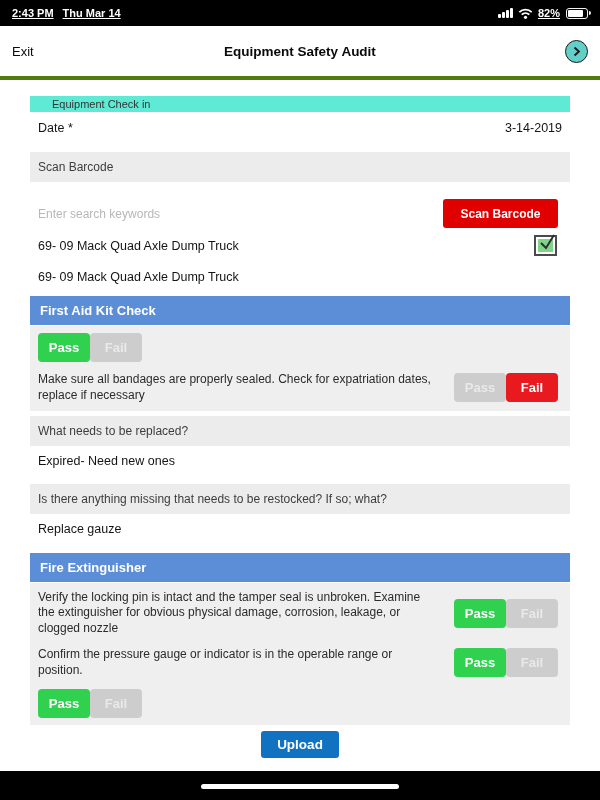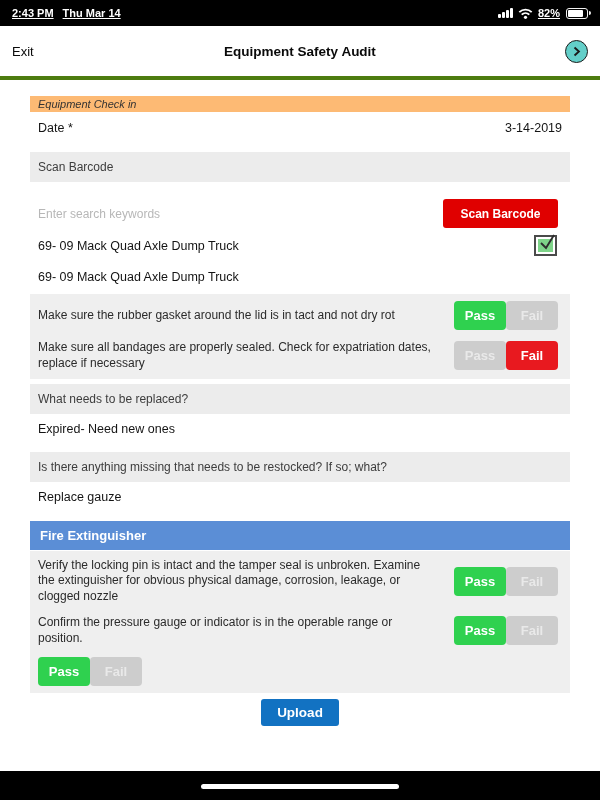--- a/index.html
+++ b/index.html
@@ -31,21 +31,21 @@
 
   
   .navbar{height:54px;background:#fff;border-bottom:4px solid #4d7c0f;display:flex;align-items:center;padding:0 12px;position:relative;}
   .exit-btn{background:none;border:none;font-size:13px;color:#0a0a0a;font-family:inherit;cursor:pointer;z-index:2;}
   .nav-title{position:absolute;left:0;right:0;text-align:center;font-size:13.5px;font-weight:bold;color:#0a0a0a;}
   .next-btn{margin-left:auto;width:23px;height:23px;border-radius:50%;background:var(--next-button-teal);border:1.6px solid #1b1b1b;display:flex;align-items:center;justify-content:center;cursor:pointer;z-index:2;padding:0;}
 
   
   .content{padding:16px 30px 0;height:691px;overflow:hidden;background:#fff;}
   .hdr{background:#ececec;color:#3d3d3d;font-size:12px;padding:8px 8px;}
-  .hdr.dark{background:#fdba74;color:#333;font-size:11px;padding:2px 8px;font-style:italic;}
+  .hdr.dark{background:#5eead4;color:#333;font-size:11px;padding:2px 22px;}
   .row{display:flex;align-items:center;}
   .date-row{justify-content:space-between;padding:9px 8px 11px;font-size:12.5px;color:#141414;}
   .date-value{cursor:pointer;}
   .gap6{height:6px;}
   .search-row{justify-content:space-between;padding:17px 12px 3px 8px;}
   .search-input{border:none;outline:none;font-size:12px;color:#222;flex:1;font-family:inherit;background:transparent;}
   .search-input::placeholder{color:#b7b7b7;}
   .scan-btn{background:var(--scan-button-red);color:#fff;border:none;border-radius:3px;width:115px;height:29px;font-size:12px;font-weight:bold;font-family:inherit;cursor:pointer;flex-shrink:0;}
   .result-row{justify-content:space-between;padding:4px 13px 6px 8px;font-size:12.5px;color:#141414;cursor:pointer;}
   .checkbox{position:relative;width:23px;height:21px;border:2px solid #4a4a4a;background:#fff;display:inline-block;flex-shrink:0;cursor:pointer;}
@@ -128,23 +128,23 @@
       <span class="checkbox active">
         <span class="fillbox"></span>
         <svg width="18" height="18" viewBox="0 0 18 18">
           <path d="M3 11 L8 16 L16 3" stroke="#2d2d2d" stroke-width="1.9" fill="none"></path>
         </svg>
       </span>
     </div>
 
     <span class="plain">69- 09 Mack Quad Axle Dump Truck</span>
 
+    <div class="bluehdr">First Aid Kit Check</div>
     <div class="qblock">
       <div class="qrow">
-        <div class="qtext">Make sure the rubber gasket around the lid is in tact and not dry rot</div>
         <div class="pf-group">
           <button class="pf pass active">Pass</button>
           <button class="pf fail">Fail</button>
         </div>
       </div>
       <div class="qrow">
         <div class="qtext">Make sure all bandages are properly sealed. Check for expatriation dates, replace if necessary</div>
         <div class="pf-group">
           <button class="pf pass">Pass</button>
           <button class="pf fail active">Fail</button>

